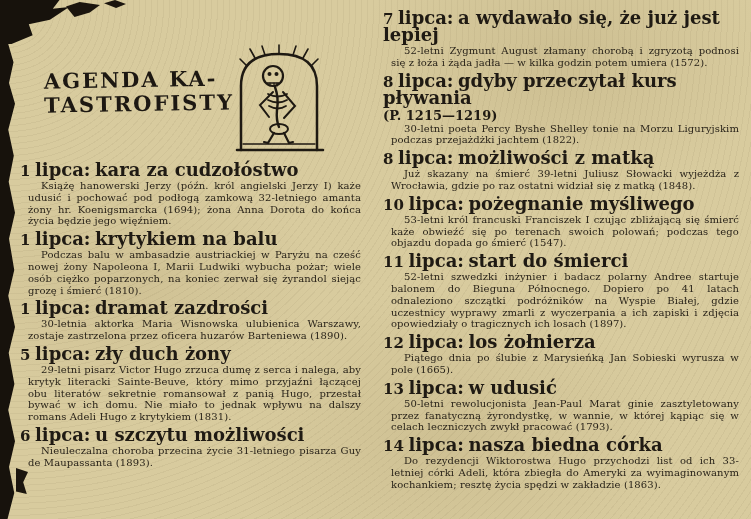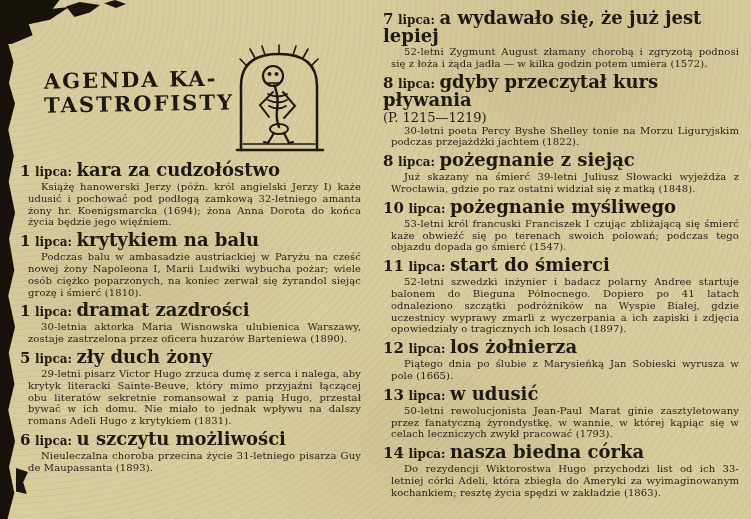--- a/index.html
+++ b/index.html
@@ -40,23 +40,23 @@
   .masthead{position:relative;height:152px;}
   .title{
     position:absolute;left:24px;top:62px;
     font-weight:bold;font-size:21px;line-height:24px;letter-spacing:2px;
     color:#1d1812;transform:rotate(-1deg);
   }
   .illu{position:absolute;left:203px;top:36px;}
 
   .entry-heading{font-size:13px;font-weight:bold;margin:4px 0 1px;line-height:15px;color:#1f1a13;}
   .entry-num{font-size:15px;}
-  .entry-month{font-size:12px;}
+  .entry-month{font-size:18px;}
   .entry-title{font-size:18px;}
-  .entry-extra{font-weight:normal;font-size:13px;line-height:15px;color:#1f1a13;}
+  .entry-extra{font-weight:bold;font-size:13px;line-height:15px;color:#1f1a13;}
   .entry-body{
     margin:0 8px 2px;font-size:10px;line-height:11.8px;
     text-align:justify;text-indent:13px;color:#292319;
     letter-spacing:0.1px;
   }
   .entry{margin:0;}
 </style>
 </head>
 <body>
 
@@ -151,21 +151,21 @@
     <h3 class="entry-heading"><span class="entry-num">7</span> <span class="entry-month">lipca:</span> <span class="entry-title">a wydawało się, że już jest lepiej</span></h3>
 
     <p class="entry-body">52-letni Zygmunt August złamany chorobą i zgryzotą podnosi się z łoża i żąda jadła — w kilka godzin potem umiera (1572).</p>
   </article>
           <article class="entry">
     <h3 class="entry-heading"><span class="entry-num">8</span> <span class="entry-month">lipca:</span> <span class="entry-title">gdyby przeczytał kurs pływania</span></h3>
     <div class="entry-extra">(P. 1215—1219)</div>
     <p class="entry-body">30-letni poeta Percy Byshe Shelley tonie na Morzu Liguryjskim podczas przejażdżki jachtem (1822).</p>
   </article>
           <article class="entry">
-    <h3 class="entry-heading"><span class="entry-num">8</span> <span class="entry-month">lipca:</span> <span class="entry-title">pożegnanie z siejąc</span></h3>
+    <h3 class="entry-heading"><span class="entry-num">8</span> <span class="entry-month">lipca:</span> <span class="entry-title">możliwości z matką</span></h3>
 
     <p class="entry-body">Już skazany na śmierć 39-letni Juliusz Słowacki wyjeżdża z Wrocławia, gdzie po raz ostatni widział się z matką (1848).</p>
   </article>
           <article class="entry">
     <h3 class="entry-heading"><span class="entry-num">10</span> <span class="entry-month">lipca:</span> <span class="entry-title">pożegnanie myśliwego</span></h3>
 
     <p class="entry-body">53-letni król francuski Franciszek I czując zbliżającą się śmierć każe obwieźć się po terenach swoich polowań; podczas tego objazdu dopada go śmierć (1547).</p>
   </article>
           <article class="entry">
     <h3 class="entry-heading"><span class="entry-num">11</span> <span class="entry-month">lipca:</span> <span class="entry-title">start do śmierci</span></h3>

